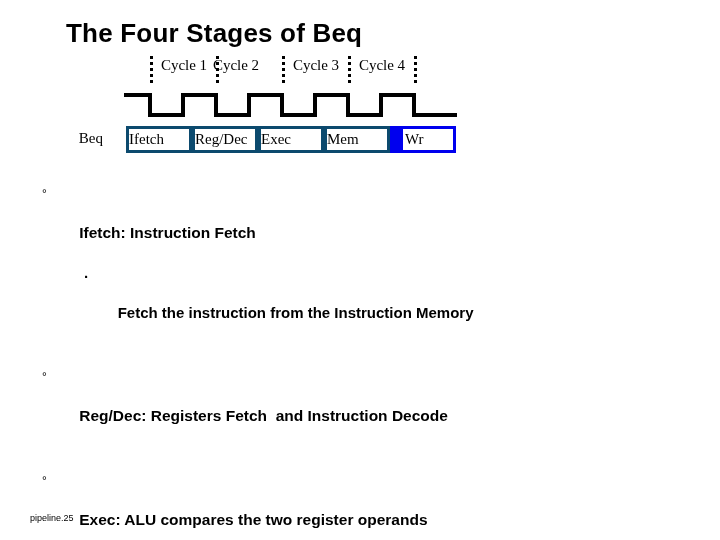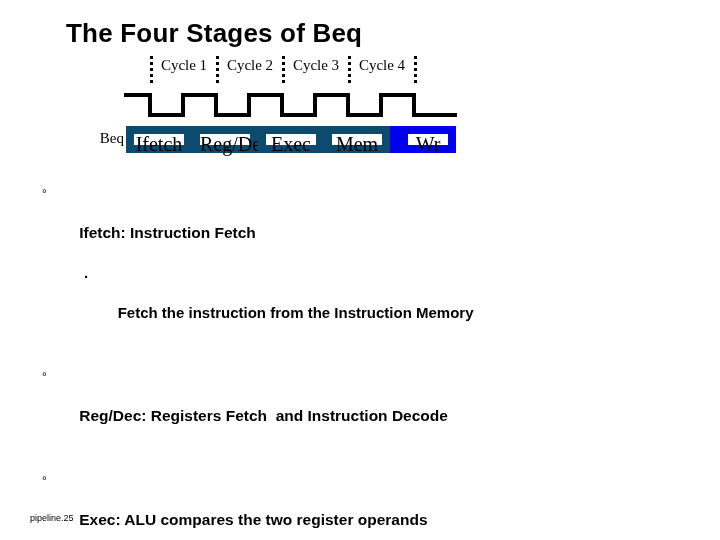--- a/index.html
+++ b/index.html
@@ -77,36 +77,36 @@
     left: 0px;
     top: 126px;
     height: 27px;
     width: 720px;
   }
   #instr-label {
     position: absolute;
     left: 126px;
     top: 4px;
     transform: translateX(-100%);
-    padding-right: 2px;
+    padding-right: 23px;
     font-family: "Liberation Serif", serif;
     font-size: 15px;
     white-space: nowrap;
   }
   .stage-box {
     position: absolute;
     top: 0px;
     height: 27px;
     box-sizing: border-box;
     background: #ffffff;
-    border: 8px solid #0c4a6e;
+    border: 3px solid #0c4a6e;
     font-family: "Liberation Serif", serif;
-    font-size: 20px;
+    font-size: 15px;
     line-height: 21px;
-    text-align: center;
+    text-align: left;
     white-space: nowrap;
   }
   .stage-box.highlight {
     border-color: #0000ee;
     background: #0000ee;
     padding-left: 10px;
   }
   .stage-box.highlight .stage-inner {
     display: block;
     background: #ffffff;
@@ -176,21 +176,21 @@
 
   <div id="cycle-label-row">
 
     <div class="cycle-divider" style="left:150px"></div>
     <div class="cycle-divider" style="left:216px"></div>
     <div class="cycle-divider" style="left:282px"></div>
     <div class="cycle-divider" style="left:348px"></div>
     <div class="cycle-divider" style="left:414px"></div>
 
     <div class="cycle-label" style="left:155px; width:58px">Cycle 1</div>
-    <div class="cycle-label" style="left:221px; width:58px">Cycle 2</div>
+    <div class="cycle-label" style="left:207px; width:58px">Cycle 2</div>
     <div class="cycle-label" style="left:287px; width:58px">Cycle 3</div>
     <div class="cycle-label" style="left:353px; width:58px">Cycle 4</div>
   </div>
 
   <svg id="clock-waveform" viewBox="0 0 720 40" width="720" height="40">
     <polyline points="126,36 150,36 150,56 183,56 183,36 216,36 216,56 249,56 249,36 282,36 282,56 315,56 315,36 348,36 348,56 381,56 381,36 414,36 414,56 455,56" fill="none" stroke="#000000" stroke-width="4" stroke-linecap="square" transform="translate(0,-26)"></polyline>
   </svg>
 </div>
 
 <div id="stage-row">

